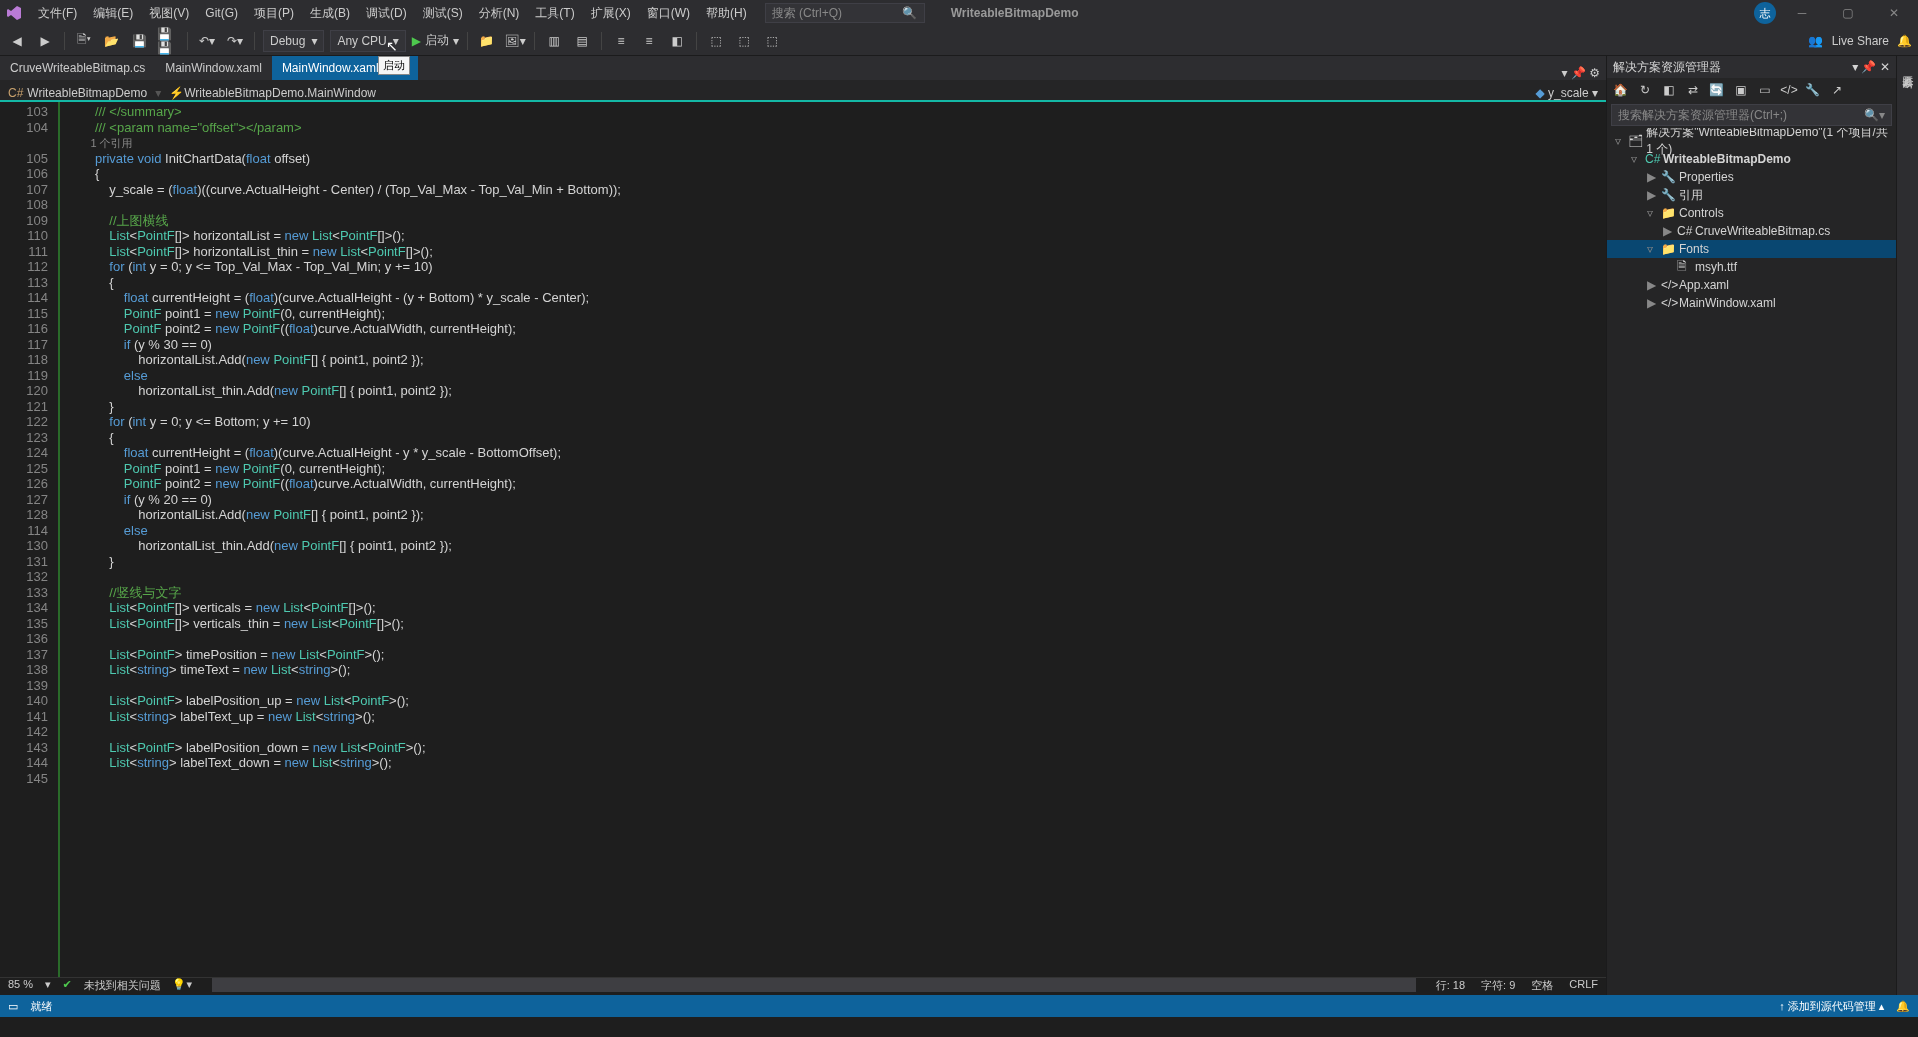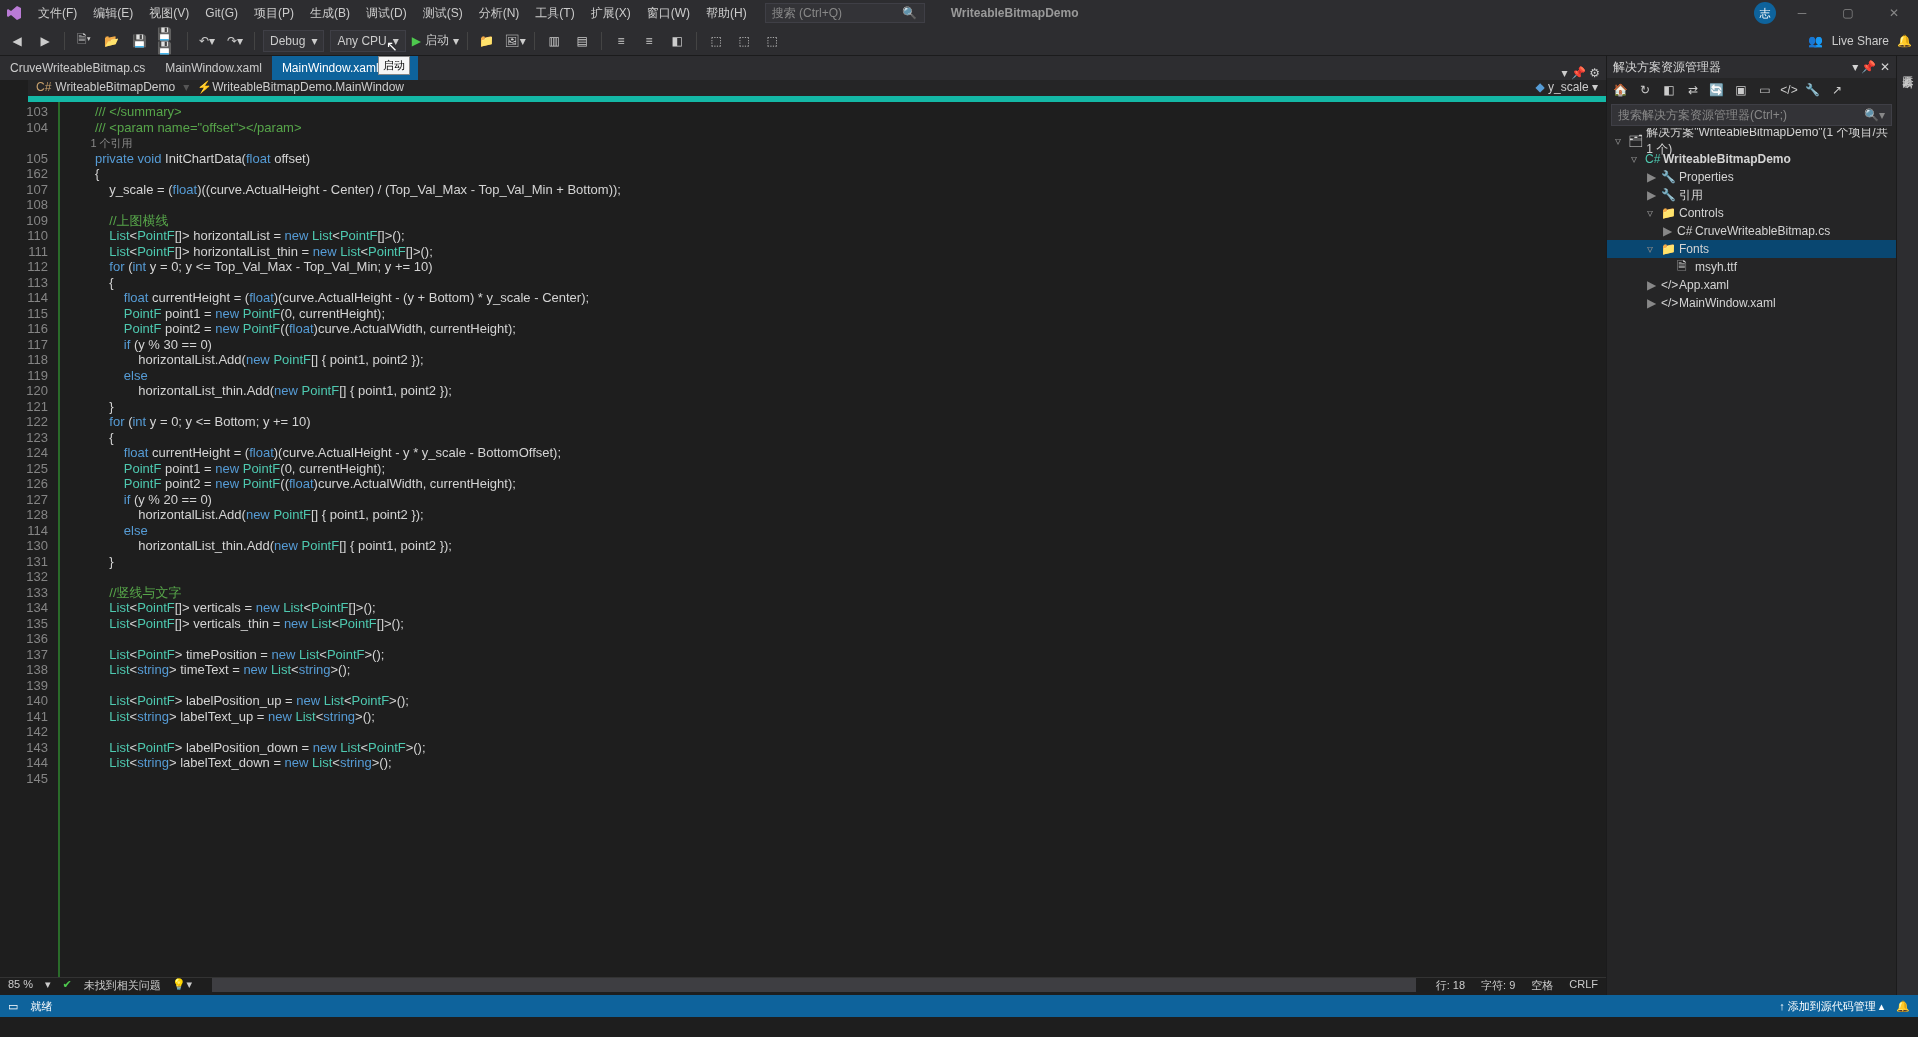--- a/index.html
+++ b/index.html
@@ -21,21 +21,21 @@
 .toolbar .right { margin-left:auto; display:flex; align-items:center; gap:8px; color:#ccc; }
 .main { display:flex; height:calc(100% - 26px - 30px - 20px - 22px); }
 .editor-area { flex:1; display:flex; flex-direction:column; background:#1e1e1e; min-width:0; }
 .tabs { height:24px; background:#2d2d30; display:flex; align-items:flex-end; position:relative; }
 .tab { height:24px; padding:0 10px; display:flex; align-items:center; gap:6px; color:#ccc; cursor:pointer; font-size:12px; }
 .tab.active { background:#0e639c; color:#fff; }
 .tab .close { color:#ccc; font-size:10px; }
 .tabs .pin { margin-left:auto; padding:0 6px; color:#ccc; }
 .tooltip { position:absolute; left:378px; top:18px; background:#f6f6f6; color:#000; border:1px solid #888; padding:1px 4px; font-size:11px; z-index:10; }
 .cursor-arrow { position:absolute; left:386px; top:38px; z-index:20; color:#fff; font-size:14px; pointer-events:none; }
-.navbar { height:22px; background:#252526; display:flex; align-items:flex-start; border-bottom:6px solid #14b8a6;margin-left:28px; }
+.navbar { height:22px; background:#252526; display:flex; align-items:flex-end; border-bottom:2px solid #14b8a6; }
 .navbar .crumb { padding:0 8px; color:#ccc; cursor:pointer; }
 .navbar .icon-cs { color:#c9a26d; margin-right:4px; }
 .navbar .sep2 { color:#555; }
 .navbar .field { margin-left:auto; padding:0 8px; color:#ccc; }
 .code-container { flex:1; display:flex; overflow:hidden; position:relative; font-family:Liberation Sans, sans-serif; font-size:13px; line-height:15.5px; }
 .gutter { width:60px; background:#1e1e1e; text-align:right; color:#858585; padding-right:10px; padding-top:2px; border-right:2px solid #2a6b2a; }
 .gutter .ln { height:15.5px; }
 .code { flex:1; padding-left:6px; padding-top:2px; white-space:pre; color:#d4d4d4; overflow:hidden; }
 .code .row { height:15.5px; }
 .kw { color:#569cd6; }
@@ -159,21 +159,21 @@
       <span class="sep2">▾</span>
       <div class="crumb"><span style="color:#c9a26d;">⚡</span><span>WriteableBitmapDemo.MainWindow</span></div>
       <div class="field"><span style="color:#569cd6;">◆</span> <span>y_scale</span> ▾</div>
     </div>
     <div class="code-container">
       <div class="gutter" id="gutter">
           <div class="ln">103</div>
           <div class="ln">104</div>
           <div class="ln"></div>
           <div class="ln">105</div>
-          <div class="ln">162</div>
+          <div class="ln">106</div>
           <div class="ln">107</div>
           <div class="ln">108</div>
           <div class="ln">109</div>
           <div class="ln">110</div>
           <div class="ln">111</div>
           <div class="ln">112</div>
           <div class="ln">113</div>
           <div class="ln">114</div>
           <div class="ln">115</div>
           <div class="ln">116</div>

